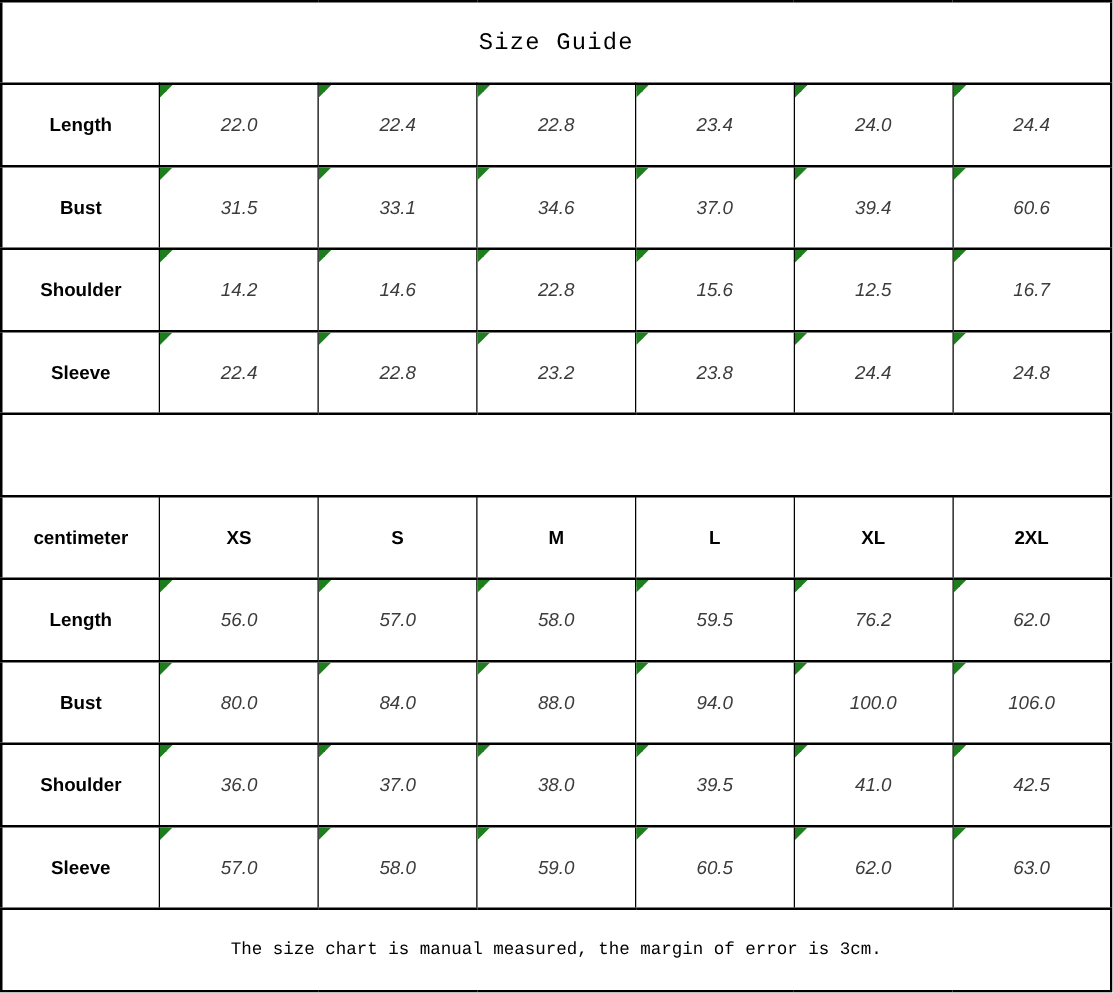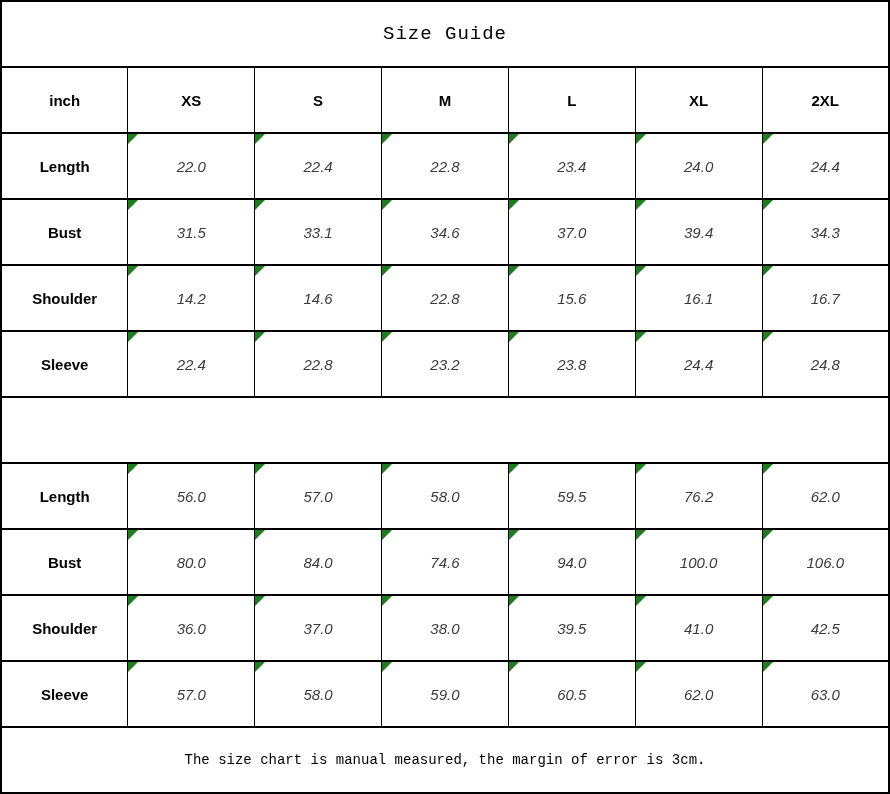--- a/index.html
+++ b/index.html
@@ -83,82 +83,82 @@
 </style>
 </head>
 <body>
 
 <div class="page">
   <table class="size-guide">
     <tbody>
       <tr>
         <td class="title-cell" colspan="7">Size Guide</td>
       </tr>
-      <tr>
-          <td class="header-cell">inch</td>
-          <td class="header-cell">XS</td>
-          <td class="header-cell">S</td>
-          <td class="header-cell">M</td>
-          <td class="header-cell">L</td>
-          <td class="header-cell">XL</td>
-          <td class="header-cell">2XL</td>
-        </tr>
         <tr>
           <td class="label-cell">Length</td>
           <td class="value-cell">22.0</td>
           <td class="value-cell">22.4</td>
           <td class="value-cell">22.8</td>
           <td class="value-cell">23.4</td>
           <td class="value-cell">24.0</td>
           <td class="value-cell">24.4</td>
         </tr>
         <tr>
           <td class="label-cell">Bust</td>
           <td class="value-cell">31.5</td>
           <td class="value-cell">33.1</td>
           <td class="value-cell">34.6</td>
           <td class="value-cell">37.0</td>
           <td class="value-cell">39.4</td>
-          <td class="value-cell">34.3</td>
+          <td class="value-cell">60.6</td>
         </tr>
         <tr>
           <td class="label-cell">Shoulder</td>
           <td class="value-cell">14.2</td>
           <td class="value-cell">14.6</td>
           <td class="value-cell">22.8</td>
           <td class="value-cell">15.6</td>
-          <td class="value-cell">16.1</td>
+          <td class="value-cell">12.5</td>
           <td class="value-cell">16.7</td>
         </tr>
         <tr>
           <td class="label-cell">Sleeve</td>
           <td class="value-cell">22.4</td>
           <td class="value-cell">22.8</td>
           <td class="value-cell">23.2</td>
           <td class="value-cell">23.8</td>
           <td class="value-cell">24.4</td>
           <td class="value-cell">24.8</td>
         </tr>
         <tr id="spacer-row">
         <td class="spacer-cell" colspan="7"></td>
       </tr>
+      <tr>
+          <td class="header-cell">centimeter</td>
+          <td class="header-cell">XS</td>
+          <td class="header-cell">S</td>
+          <td class="header-cell">M</td>
+          <td class="header-cell">L</td>
+          <td class="header-cell">XL</td>
+          <td class="header-cell">2XL</td>
+        </tr>
         <tr>
           <td class="label-cell">Length</td>
           <td class="value-cell">56.0</td>
           <td class="value-cell">57.0</td>
           <td class="value-cell">58.0</td>
           <td class="value-cell">59.5</td>
           <td class="value-cell">76.2</td>
           <td class="value-cell">62.0</td>
         </tr>
         <tr>
           <td class="label-cell">Bust</td>
           <td class="value-cell">80.0</td>
           <td class="value-cell">84.0</td>
-          <td class="value-cell">74.6</td>
+          <td class="value-cell">88.0</td>
           <td class="value-cell">94.0</td>
           <td class="value-cell">100.0</td>
           <td class="value-cell">106.0</td>
         </tr>
         <tr>
           <td class="label-cell">Shoulder</td>
           <td class="value-cell">36.0</td>
           <td class="value-cell">37.0</td>
           <td class="value-cell">38.0</td>
           <td class="value-cell">39.5</td>

